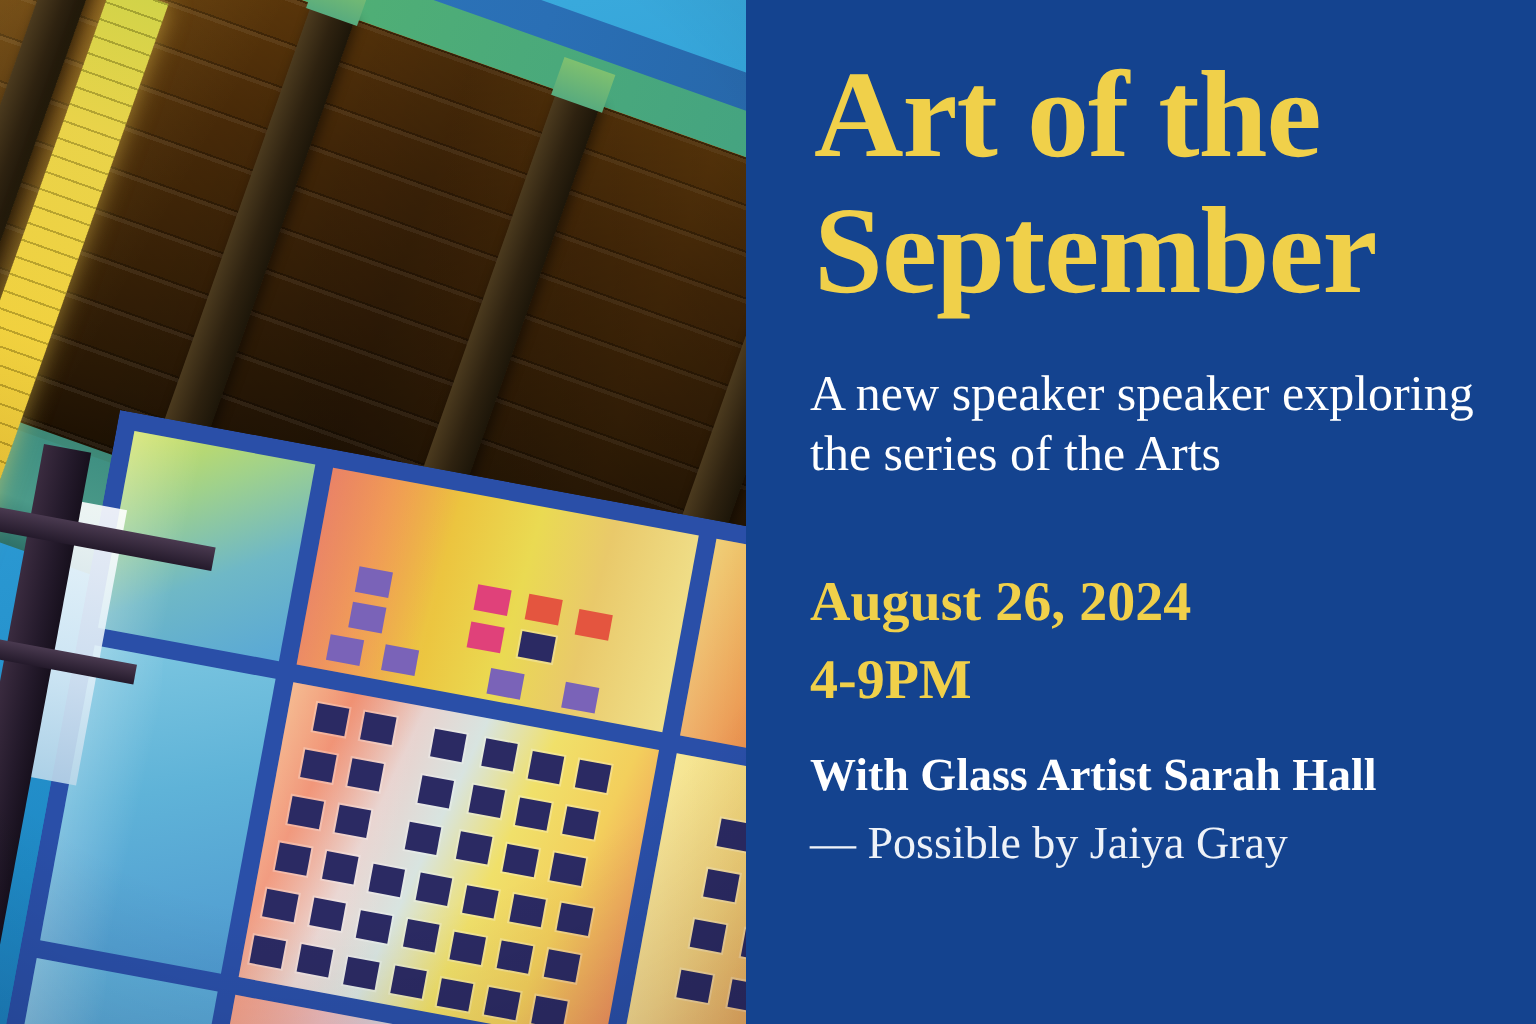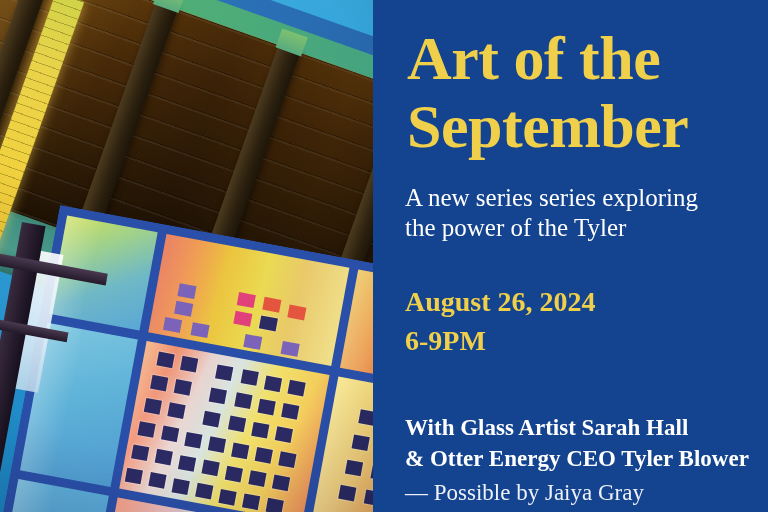--- a/index.html
+++ b/index.html
@@ -195,21 +195,21 @@
     white-space:nowrap;
   }
   .date-block{ position:absolute; left:32px; top:282px; right:10px; }
   .date-line{
     color:#f0d04a;
     font-weight:700;
     font-size:28px;
     line-height:39px;
     white-space:nowrap;
   }
-  .speakers-block{ position:absolute; left:32px; top:412px; right:6px; }
+  .speakers-block{ position:absolute; left:32px; top:372px; right:6px; }
   .speaker-line{
     color:#ffffff;
     font-weight:700;
     font-size:23px;
     line-height:31px;
     white-space:nowrap;
   }
   .moderator-line{
     color:#eef2f8;
     font-weight:400;
@@ -362,29 +362,28 @@
   </div>
 
   <div id="panel">
 
     <div class="title-block">
       <div class="title-line">Art of the</div>
       <div class="title-line">September</div>
     </div>
 
     <div class="subtitle-block">
-      <div class="subtitle-line">A new series series exploring</div>
-      <div class="subtitle-line">the power of the Tyler</div>
+      <div class="subtitle-line">A new speaker speaker exploring</div>
+      <div class="subtitle-line">the series of the Arts</div>
     </div>
 
     <div class="date-block">
       <div class="date-line">August 26, 2024</div>
-      <div class="date-line">6-9PM</div>
+      <div class="date-line">4-9PM</div>
     </div>
 
     <div class="speakers-block">
       <div class="speaker-line">With Glass Artist Sarah Hall</div>
-      <div class="speaker-line">&amp; Otter Energy CEO Tyler Blower</div>
       <div class="moderator-line">— Possible by Jaiya Gray</div>
     </div>
 
   </div>
 </div>
 
 </body></html>

